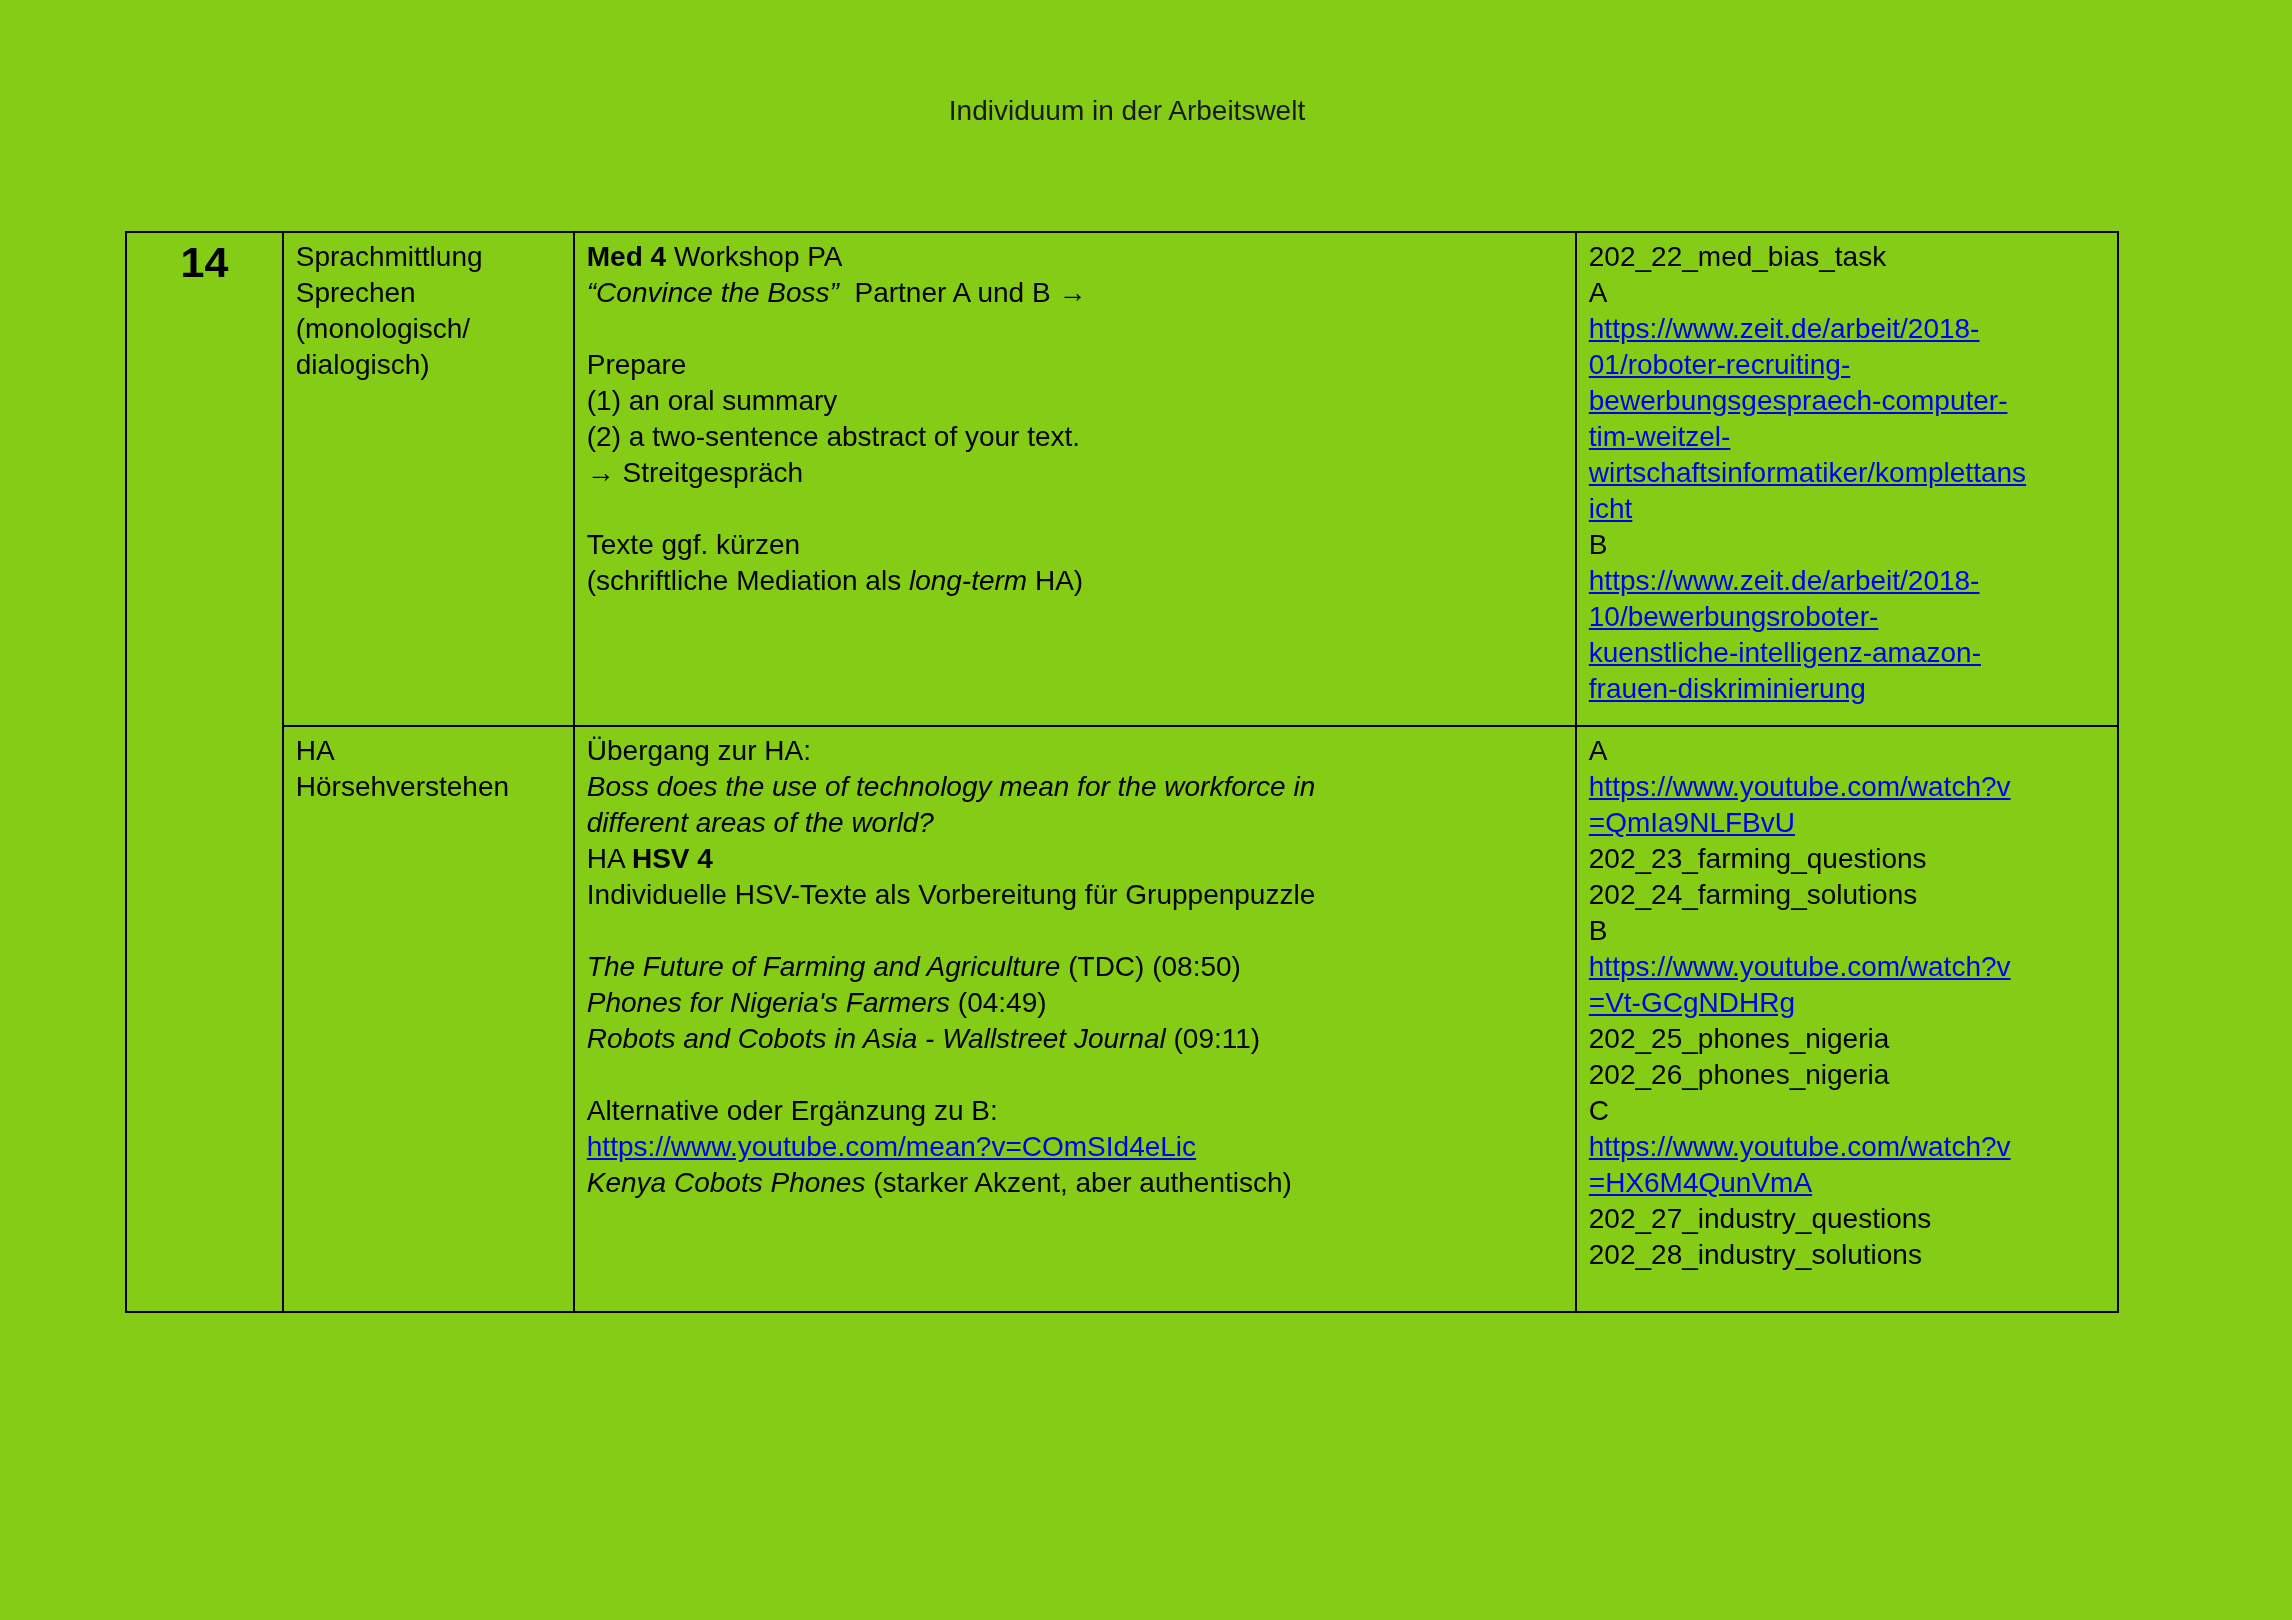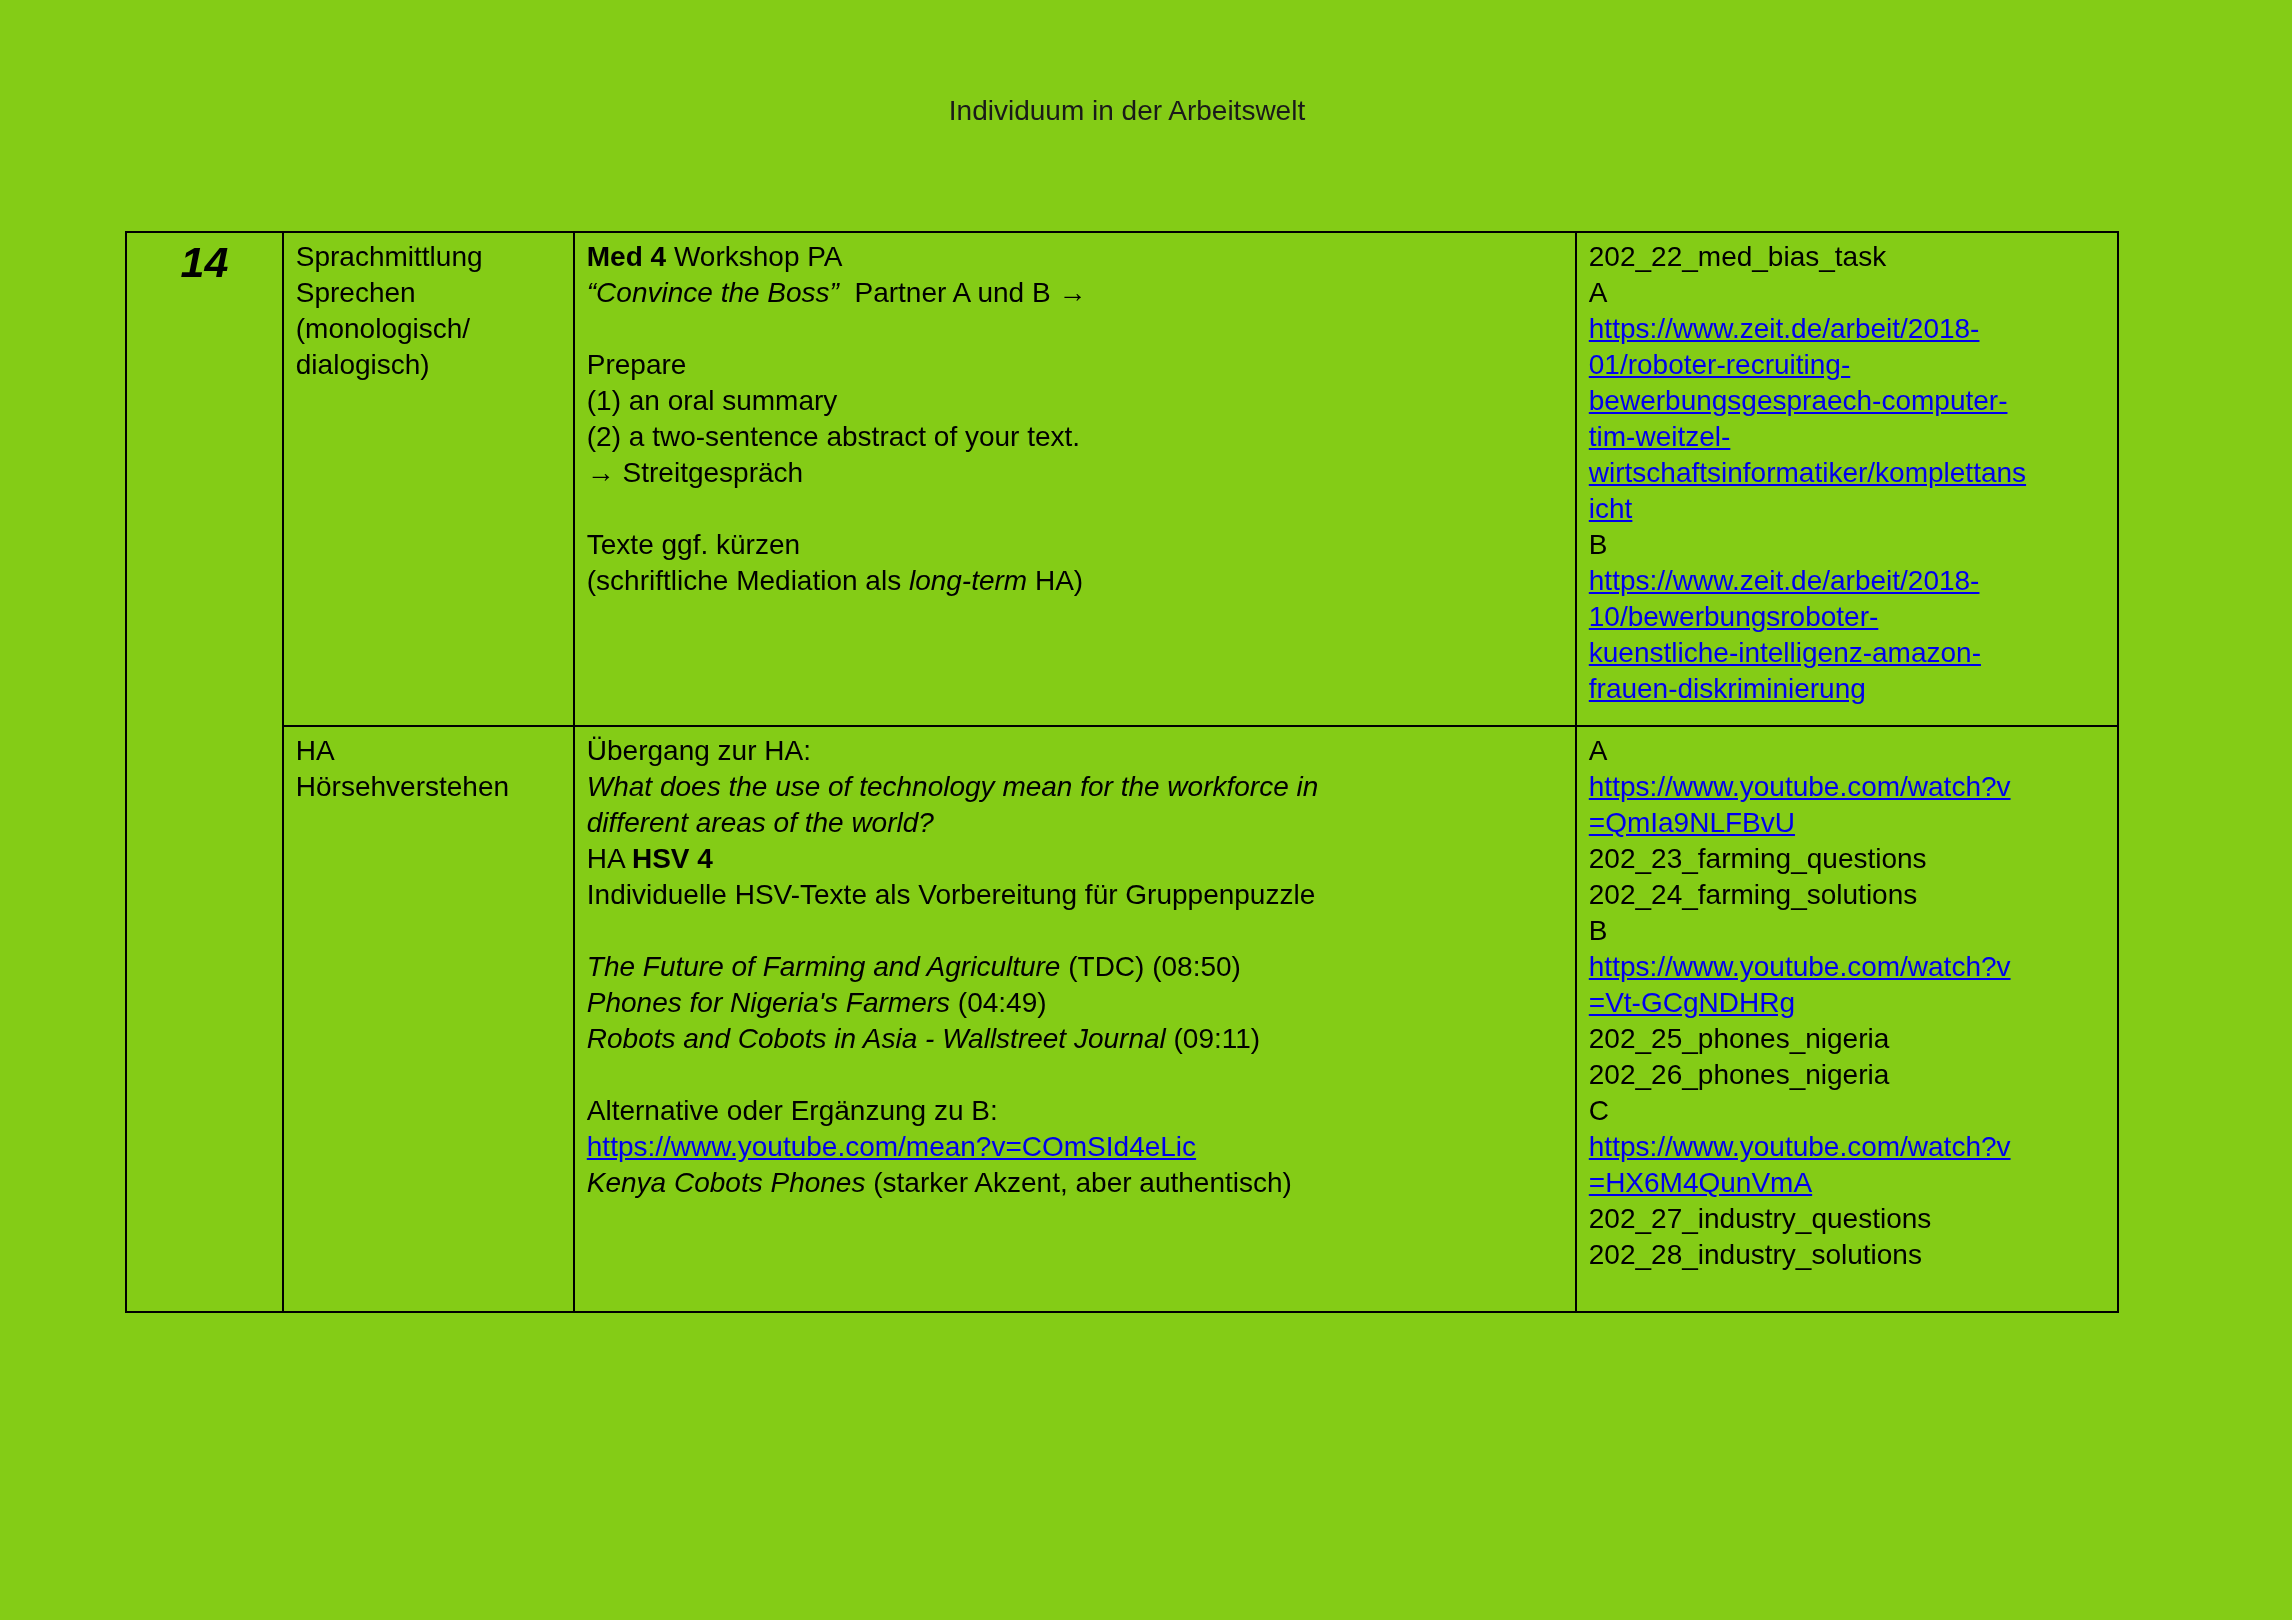--- a/index.html
+++ b/index.html
@@ -23,21 +23,21 @@
   }
   table.lesson-table td {
     border:2px solid #000;
     vertical-align:top;
     padding:5.9px 11.8px 5.9px 11.8px;
     font-size:28px; line-height:36px;
     overflow:hidden;
   }
   tr.row-1 { height:494px; }
   td.num-cell {
-    text-align:center; padding:7.8px 3.9px;font-style:italic;
+    text-align:center; padding:7.8px 3.9px;
   }
   .lesson-number { font-size:43px; line-height:47px; font-weight:bold; }
   td.materials-cell { padding-left:13.7px; }
   .tline { white-space:pre-wrap; }
   .b { font-weight:bold; }
   .i { font-style:italic; }
   a.lnk { color:var(--link, #0000EE); text-decoration:underline; cursor:pointer;text-align:center; }
 </style>
 </head>
 <body>
@@ -92,21 +92,21 @@
             <div class="tline"><a class="lnk" href="#">frauen-diskriminierung</a></div>
           </td>
       </tr>
       <tr class="row-2">
         <td>
             <div class="tline"><span>HA</span></div>
             <div class="tline"><span>Hörsehverstehen</span></div>
           </td>
         <td>
             <div class="tline"><span>Übergang zur HA:</span></div>
-            <div class="tline"><span class="i">What does the use of technology mean for the workforce in</span></div>
+            <div class="tline"><span class="i">Boss does the use of technology mean for the workforce in</span></div>
             <div class="tline"><span class="i">different areas of the world?</span></div>
             <div class="tline"><span>HA </span><span class="b">HSV 4</span></div>
             <div class="tline"><span>Individuelle HSV-Texte als Vorbereitung für Gruppenpuzzle</span></div>
             <div class="tline">&nbsp;</div>
             <div class="tline"><span class="i">The Future of Farming and Agriculture</span><span> (TDC) (08:50)</span></div>
             <div class="tline"><span class="i">Phones for Nigeria's Farmers</span><span> (04:49)</span></div>
             <div class="tline"><span class="i">Robots and Cobots in Asia - Wallstreet Journal</span><span> (09:11)</span></div>
             <div class="tline">&nbsp;</div>
             <div class="tline"><span>Alternative oder Ergänzung zu B:</span></div>
             <div class="tline"><a class="lnk" href="#">https://www.youtube.com/mean?v=COmSId4eLic</a></div>

